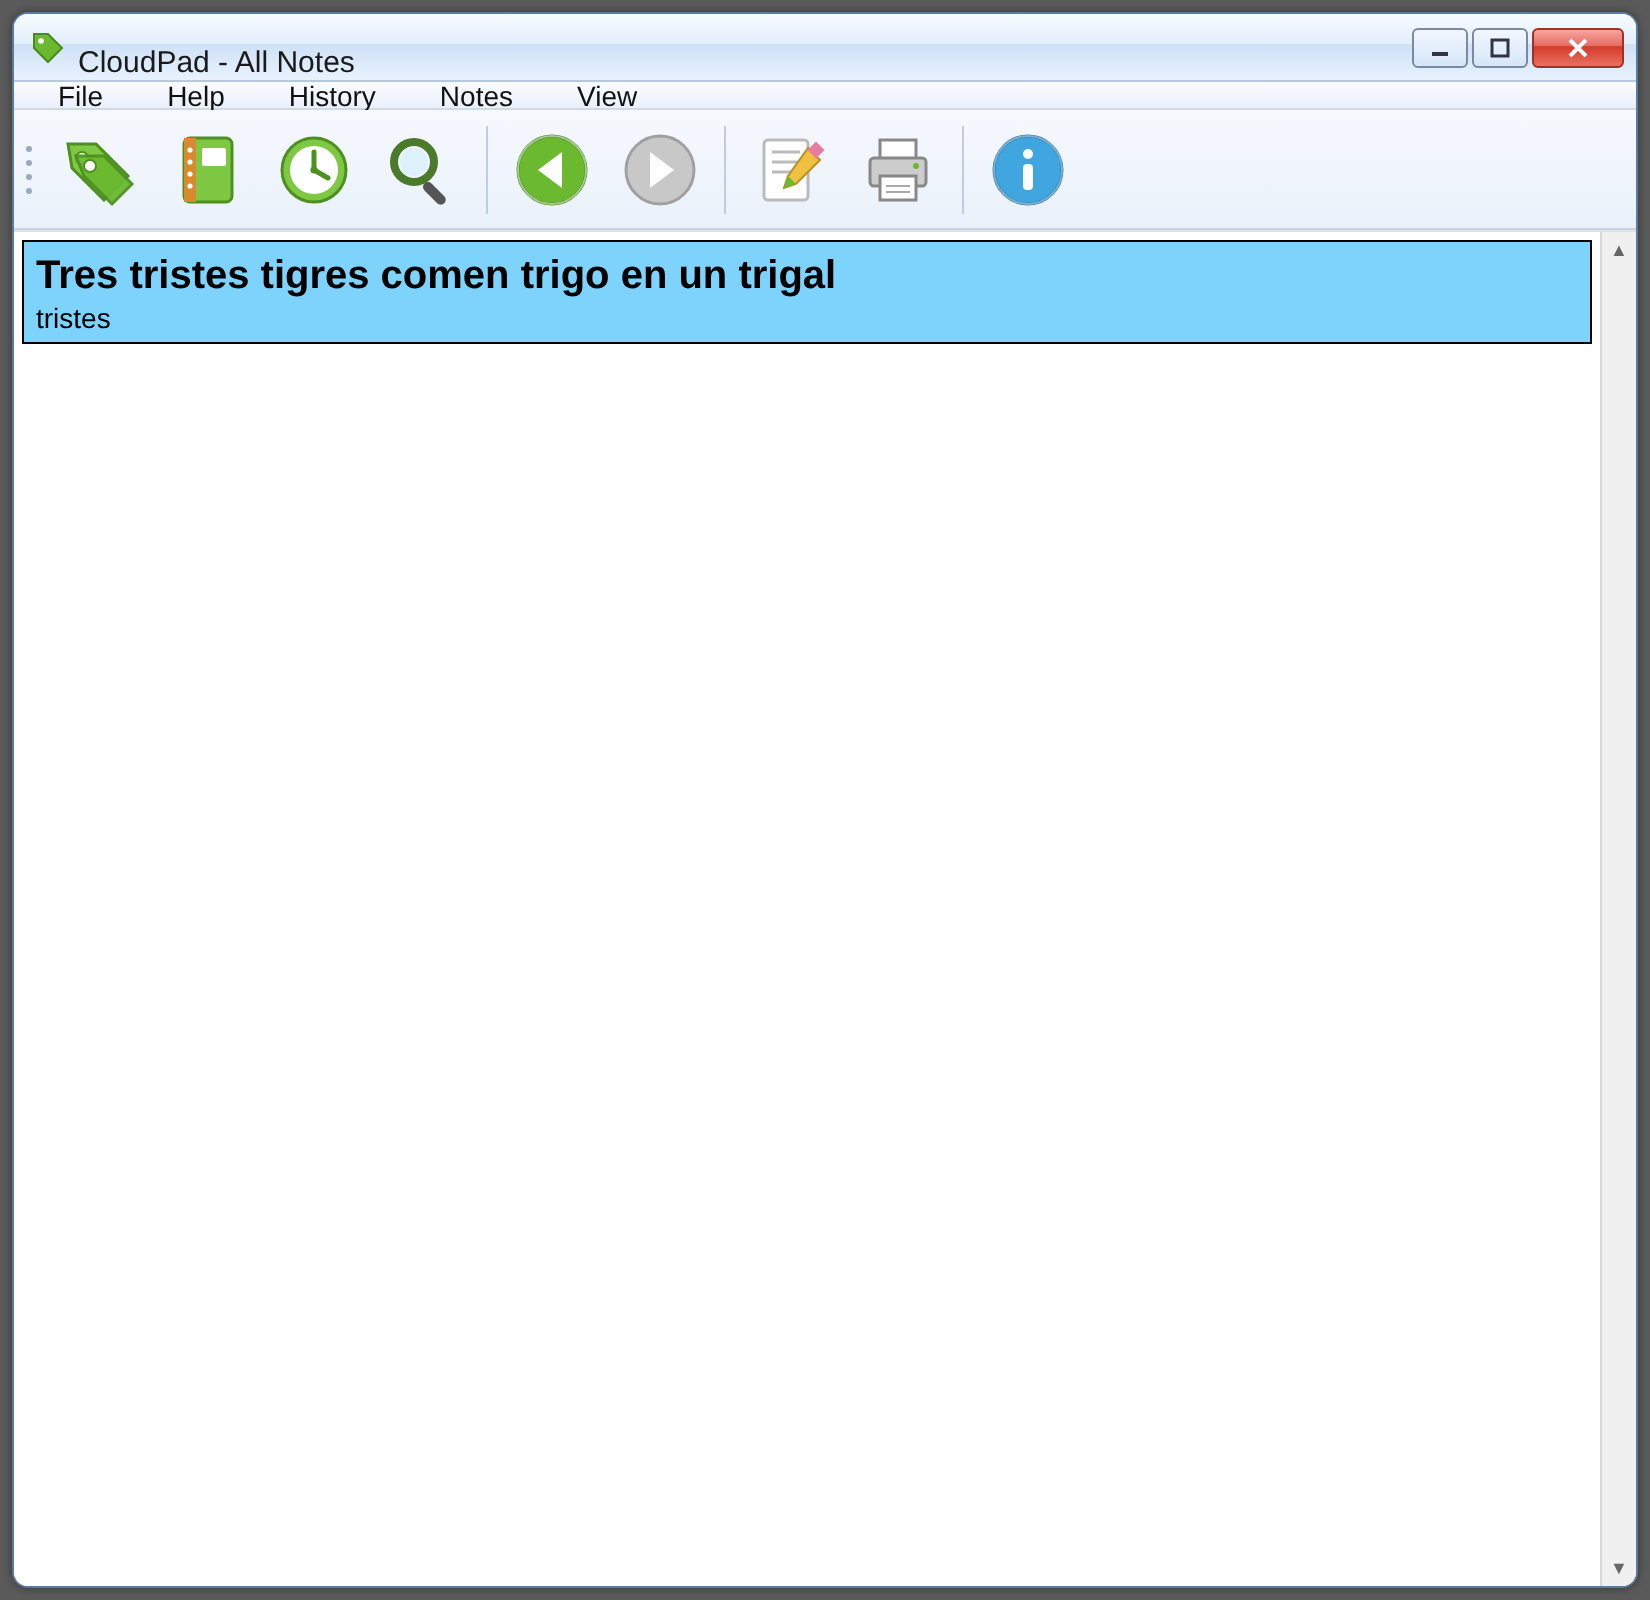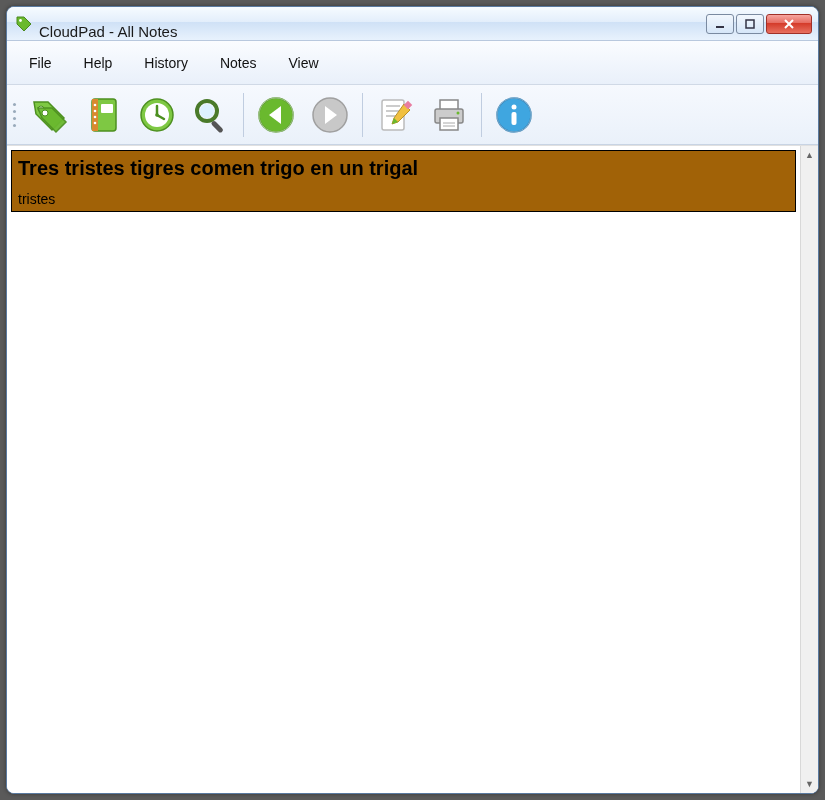--- a/index.html
+++ b/index.html
@@ -54,21 +54,21 @@
   .win-btn.min, .win-btn.max { width: 28px; }
   .win-btn.close {
     width: 46px;
     background: linear-gradient(to bottom, #f7a5a0, #e56a5f 45%, #d43b2a 46%, #e87060);
     border-color: #a03028;
     color: #fff;
   }
   .win-btn svg { display: block; }
 
   .menubar {
-    height: 44px;
+    height: 14px;
     background: linear-gradient(to bottom, #fafcff, #e9f0fa);
     border-bottom: 1px solid #d0d9e6;
     display: flex;
     align-items: center;
     padding: 0 8px;
     gap: 4px;
   }
   .menu-item {
     padding: 4px 14px;
     font-size: 14px;
@@ -133,34 +133,34 @@
     font-size: 9px; color: #666;
   }
   .scroll-track { flex: 1; }
 
   .note-card {
     border: 1px solid #000;
     margin-bottom: 2px;
     padding: 4px 6px 4px 6px;
     cursor: pointer;
   }
-  .note-card.white { background: #a16207; }
+  .note-card.white { background: #7dd3fc; }
   .note-card.orange { background: #f88b26; }
   .note-title {
     font-size: 20px;
     font-weight: bold;
     color: #000;
     line-height: 1.3;
   }
   .note-row {
     display: flex;
     justify-content: space-between;
     font-size: 14px;
     color: #000;
-    margin-top: 10px;
+    margin-top: 0;
   }
 </style>
 </head>
 <body>
 
 <div class="window">
 
   <div class="titlebar">
     <span class="app-icon">
       <svg viewBox="0 0 18 18">

